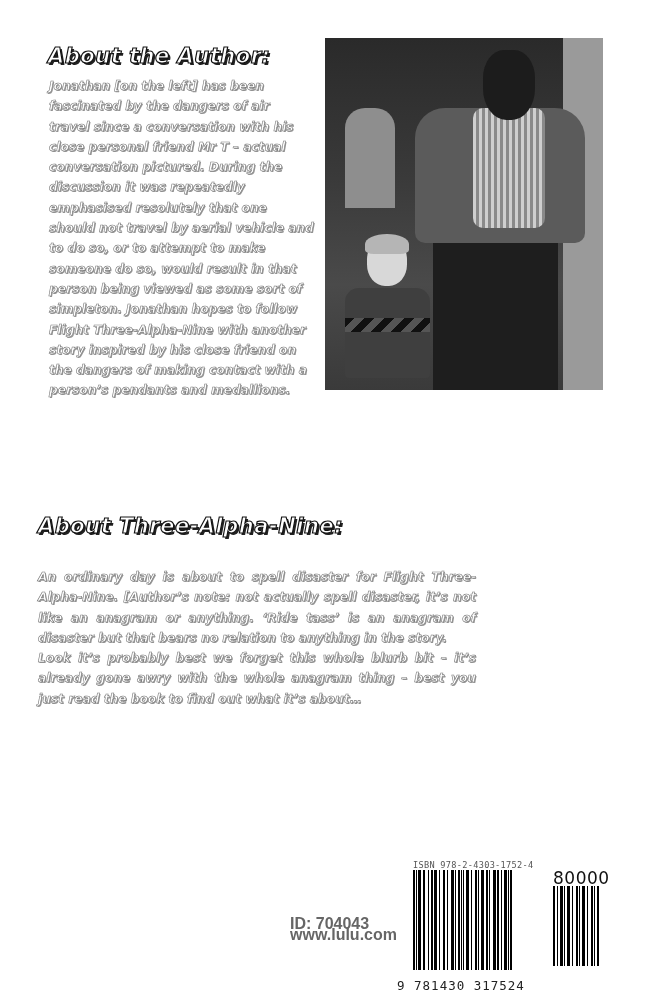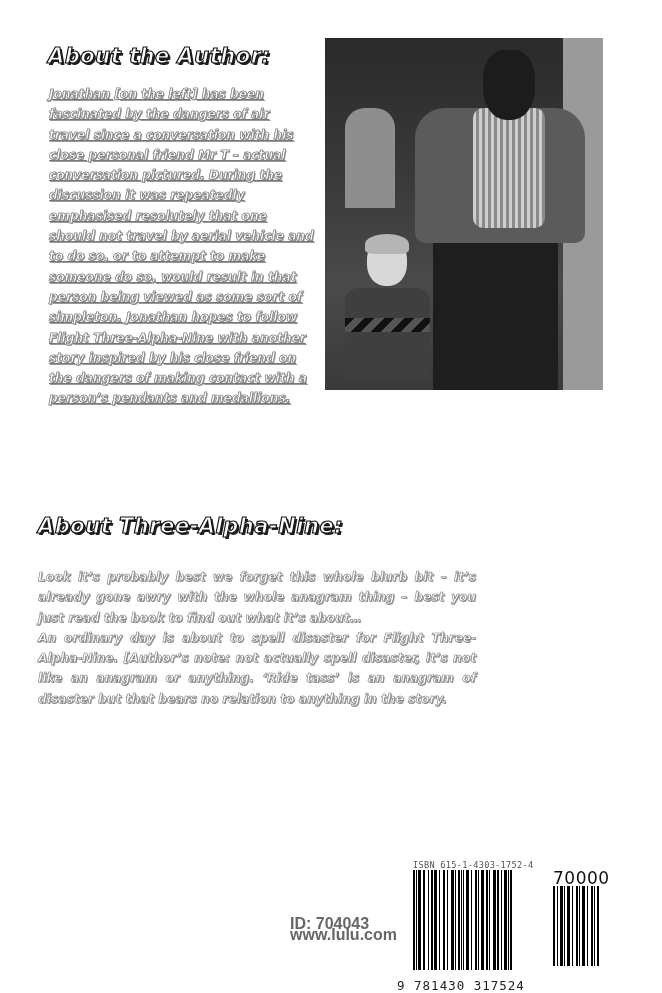--- a/index.html
+++ b/index.html
@@ -9,21 +9,21 @@
       color:#ffffff; font-size:21px; letter-spacing:0.5px;
       -webkit-text-stroke:1.2px #111;
       text-shadow: 2px 2px 0 #222;
     }
     .body-text {
       position:absolute; font-family:"DejaVu Sans", sans-serif; font-weight:bold; font-style:italic;
       color:#ffffff; font-size:12.2px; line-height:20.3px;
       -webkit-text-stroke:0.6px #777;
       text-shadow: 1px 1px 0 #999;
     }
-    .author-text { left:49px; top:84px; width:265px;text-decoration:underline; }
+    .author-text { left:49px; top:76px; width:265px; }
     .blurb-text { left:38px; top:567px; width:440px; text-align:justify; }
     .blurb-text p { margin:0; }
     .photo {
       position:absolute; left:325px; top:38px; width:278px; height:352px;
       background: linear-gradient(180deg,#2a2a2a 0%,#3a3a3a 40%,#4a4a4a 70%,#3a3a3a 100%);
       overflow:hidden;
     }
     .photo .wall { position:absolute; right:0; top:0; width:40px; height:100%; background:#9a9a9a; }
     .photo .man-shirt { position:absolute; left:90px; top:70px; width:170px; height:135px; background:#5b5b5b; border-radius:30px 30px 10px 10px; }
     .photo .man-head { position:absolute; left:158px; top:12px; width:52px; height:70px; background:#1c1c1c; border-radius:40% 40% 45% 45%; }
@@ -62,30 +62,30 @@
   <div class="pants"></div>
   <div class="boy-sweater"></div>
   <div class="diamonds"></div>
   <div class="boy-head"></div>
   <div class="boy-hair"></div>
 </div>
 
 <div class="heading" style="left:38px; top:514px;">About Three-Alpha-Nine:</div>
 
 <div class="body-text blurb-text" style="width:438px;">
+  <p>An ordinary day is about to spell disaster for Flight Three-Alpha-Nine. [Author’s note: not actually spell disaster, it’s not like an anagram or anything.  ‘Ride tass’ is an anagram of disaster but that bears no relation to anything in the story.</p>
   <p>Look it’s probably best we forget this whole blurb bit – it’s already gone awry with the whole anagram thing – best you just read the book to find out what it’s about…</p>
-  <p>An ordinary day is about to spell disaster for Flight Three-Alpha-Nine. [Author’s note: not actually spell disaster, it’s not like an anagram or anything.  ‘Ride tass’ is an anagram of disaster but that bears no relation to anything in the story.</p>
 </div>
 
 <div class="idtext">
   <div>ID: 704043</div>
   <div>www.lulu.com</div>
 </div>
 
-<div class="isbn-label">ISBN 615-1-4303-1752-4</div>
+<div class="isbn-label">ISBN 978-2-4303-1752-4</div>
 
 <div class="barcode">
   <span style="width:2px;background:#000"></span>
     <span style="width:1px"></span>
   <span style="width:1px;background:#000"></span>
     <span style="width:1px"></span>
   <span style="width:3px;background:#000"></span>
     <span style="width:2px"></span>
   <span style="width:2px;background:#000"></span>
     <span style="width:3px"></span>
@@ -133,21 +133,21 @@
     <span style="width:2px"></span>
   <span style="width:3px;background:#000"></span>
     <span style="width:1px"></span>
   <span style="width:1px;background:#000"></span>
     <span style="width:1px"></span>
   <span style="width:2px;background:#000"></span>
 </div>
 
 <div class="bar-digits">9 781430 317524</div>
 
-<div class="addon-digits">70000</div>
+<div class="addon-digits">80000</div>
 
 <div class="addon">
   <span style="width:2px;background:#000"></span>
     <span style="width:2px"></span>
   <span style="width:1px;background:#000"></span>
     <span style="width:2px"></span>
   <span style="width:3px;background:#000"></span>
     <span style="width:1px"></span>
   <span style="width:1px;background:#000"></span>
     <span style="width:2px"></span>

